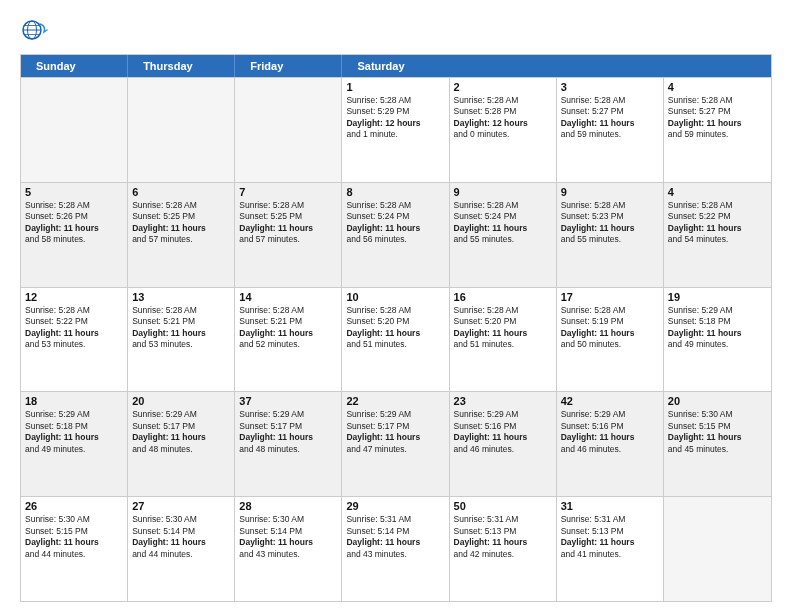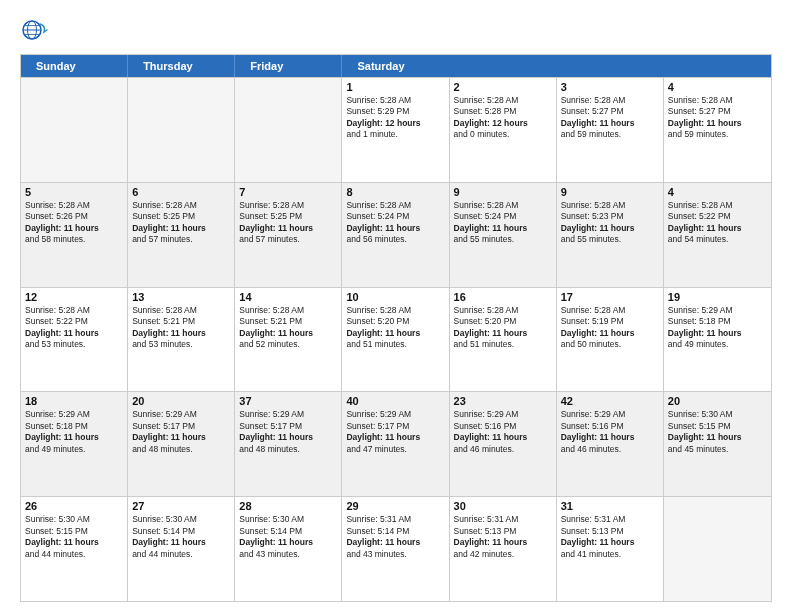--- a/index.html
+++ b/index.html
@@ -231,21 +231,21 @@
           </div>
           <div class="cal-cell shaded">
             <div class="day-num">20</div>
             <div class="cell-text">Sunrise: 5:29 AM<br>Sunset: 5:17 PM<br><span style="font-weight:bold">Daylight: 11 hours</span><br>and 48 minutes.</div>
           </div>
           <div class="cal-cell shaded">
             <div class="day-num">37</div>
             <div class="cell-text">Sunrise: 5:29 AM<br>Sunset: 5:17 PM<br><span style="font-weight:bold">Daylight: 11 hours</span><br>and 48 minutes.</div>
           </div>
           <div class="cal-cell shaded">
-            <div class="day-num">40</div>
+            <div class="day-num">22</div>
             <div class="cell-text">Sunrise: 5:29 AM<br>Sunset: 5:17 PM<br><span style="font-weight:bold">Daylight: 11 hours</span><br>and 47 minutes.</div>
           </div>
           <div class="cal-cell shaded">
             <div class="day-num">23</div>
             <div class="cell-text">Sunrise: 5:29 AM<br>Sunset: 5:16 PM<br><span style="font-weight:bold">Daylight: 11 hours</span><br>and 46 minutes.</div>
           </div>
           <div class="cal-cell shaded">
             <div class="day-num">42</div>
             <div class="cell-text">Sunrise: 5:29 AM<br>Sunset: 5:16 PM<br><span style="font-weight:bold">Daylight: 11 hours</span><br>and 46 minutes.</div>
           </div>
@@ -265,21 +265,21 @@
           </div>
           <div class="cal-cell">
             <div class="day-num">28</div>
             <div class="cell-text">Sunrise: 5:30 AM<br>Sunset: 5:14 PM<br><span style="font-weight:bold">Daylight: 11 hours</span><br>and 43 minutes.</div>
           </div>
           <div class="cal-cell">
             <div class="day-num">29</div>
             <div class="cell-text">Sunrise: 5:31 AM<br>Sunset: 5:14 PM<br><span style="font-weight:bold">Daylight: 11 hours</span><br>and 43 minutes.</div>
           </div>
           <div class="cal-cell">
-            <div class="day-num">30</div>
+            <div class="day-num">50</div>
             <div class="cell-text">Sunrise: 5:31 AM<br>Sunset: 5:13 PM<br><span style="font-weight:bold">Daylight: 11 hours</span><br>and 42 minutes.</div>
           </div>
           <div class="cal-cell">
             <div class="day-num">31</div>
             <div class="cell-text">Sunrise: 5:31 AM<br>Sunset: 5:13 PM<br><span style="font-weight:bold">Daylight: 11 hours</span><br>and 41 minutes.</div>
           </div>
           <div class="cal-cell empty"></div>
         </div>
       </div>
   </div>

